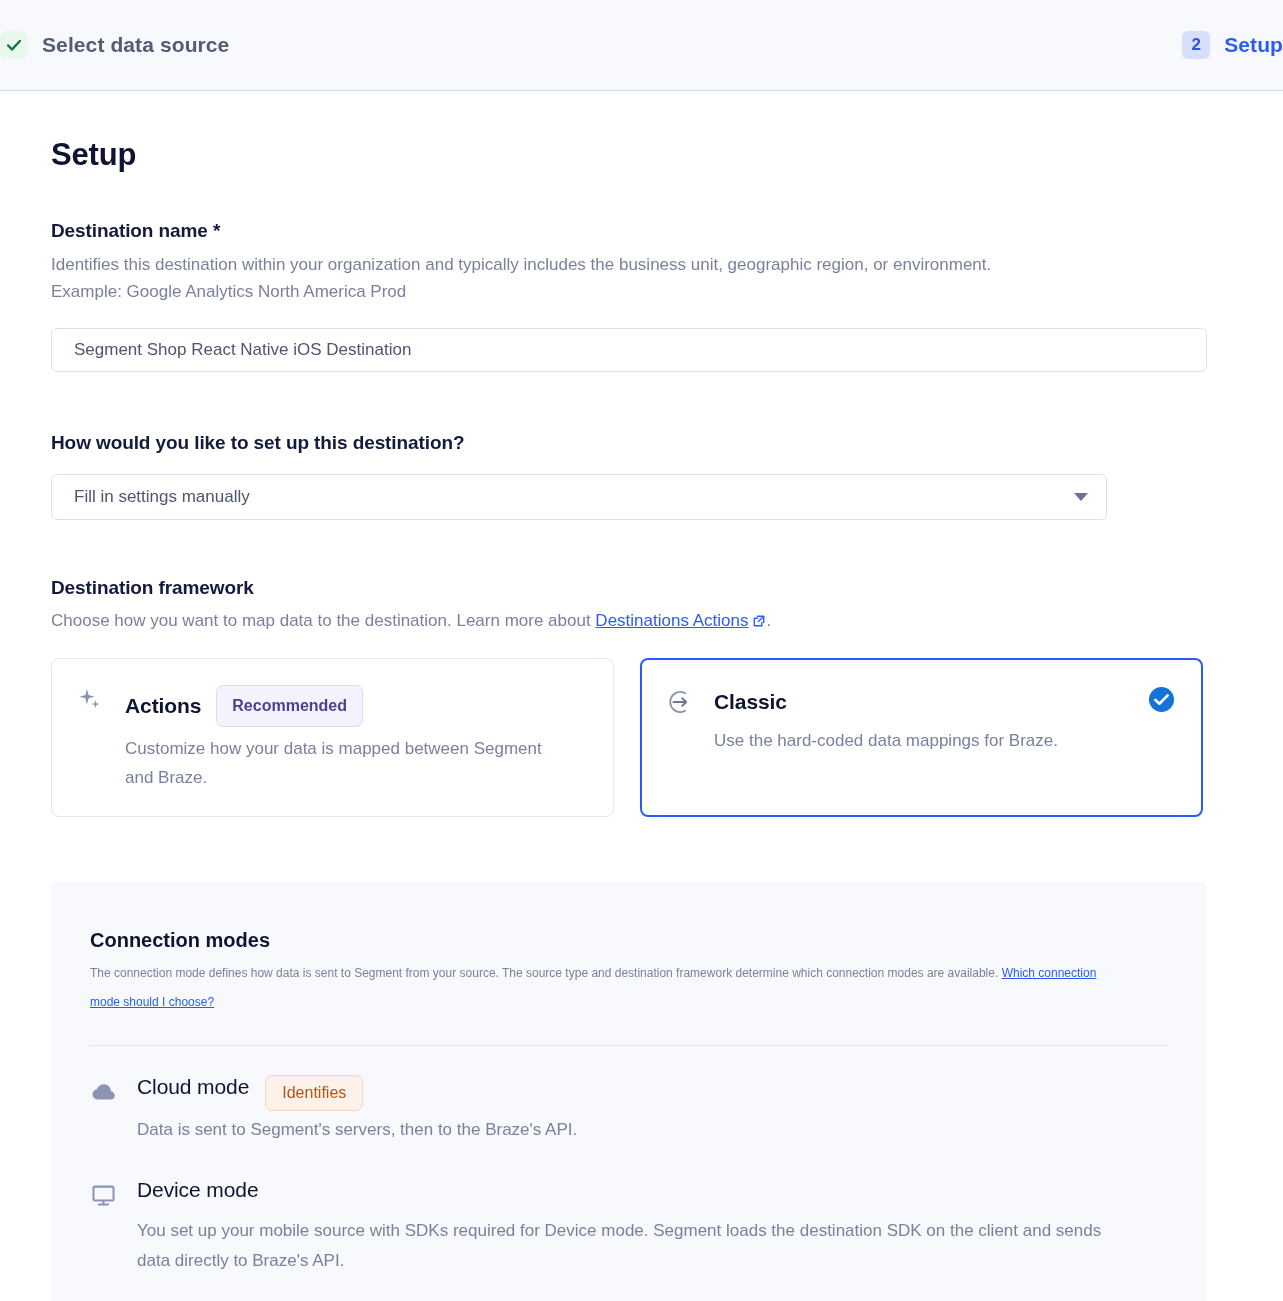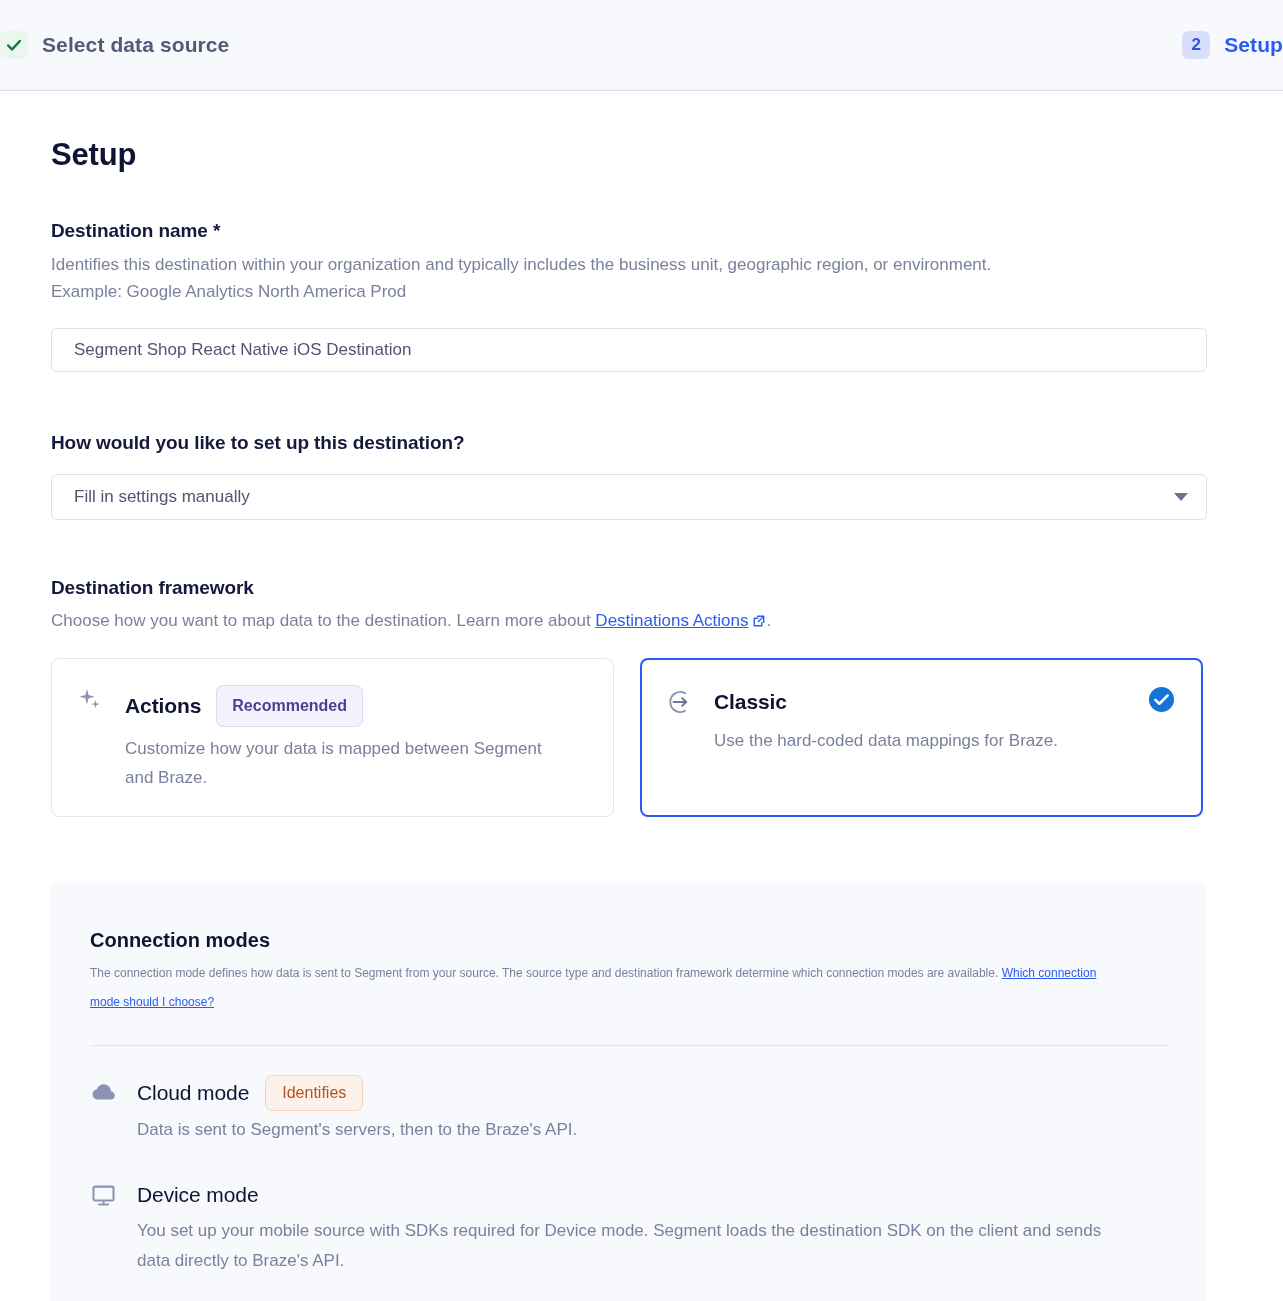--- a/index.html
+++ b/index.html
@@ -96,21 +96,21 @@
     border-radius: 6px;
     background: #fff;
     display: flex;
     align-items: center;
     padding: 0 22px;
     font-size: 17px;
     color: #4e5573;
   }
 
   .select-wrap {
-    width: 1156px;
+    width: 1056px;
     height: 46px;
     margin-top: 20px;
     border: 1px solid #dfe2ec;
     border-radius: 6px;
     background: #fff;
     display: flex;
     align-items: center;
     padding: 0 18px 0 22px;
     justify-content: space-between;
     font-size: 17px;
@@ -218,21 +218,21 @@
   }
 
   .mode {
     display: flex;
     gap: 20px;
     margin-top: 29px;
   }
   .mode-icon { flex: 0 0 auto; padding-top: 4px; }
   .mode-title-row {
     display: flex;
-    align-items: center;
+    align-items: flex-start;
     gap: 16px;
     min-height: 34px;
   }
   .mode-title {
     font-size: 21px;
     font-weight: 400;
     color: #101433;
     letter-spacing: -0.1px;
   }
   .badge-maintenance {

